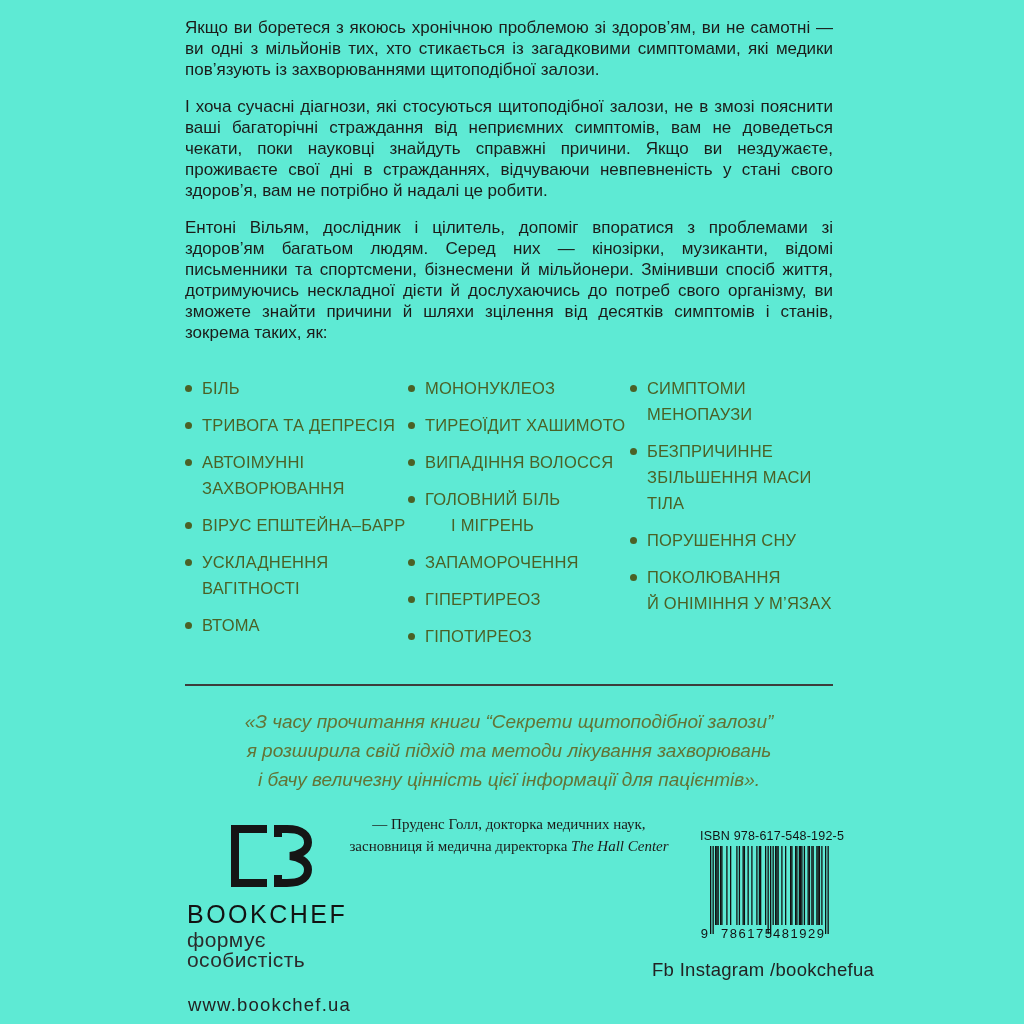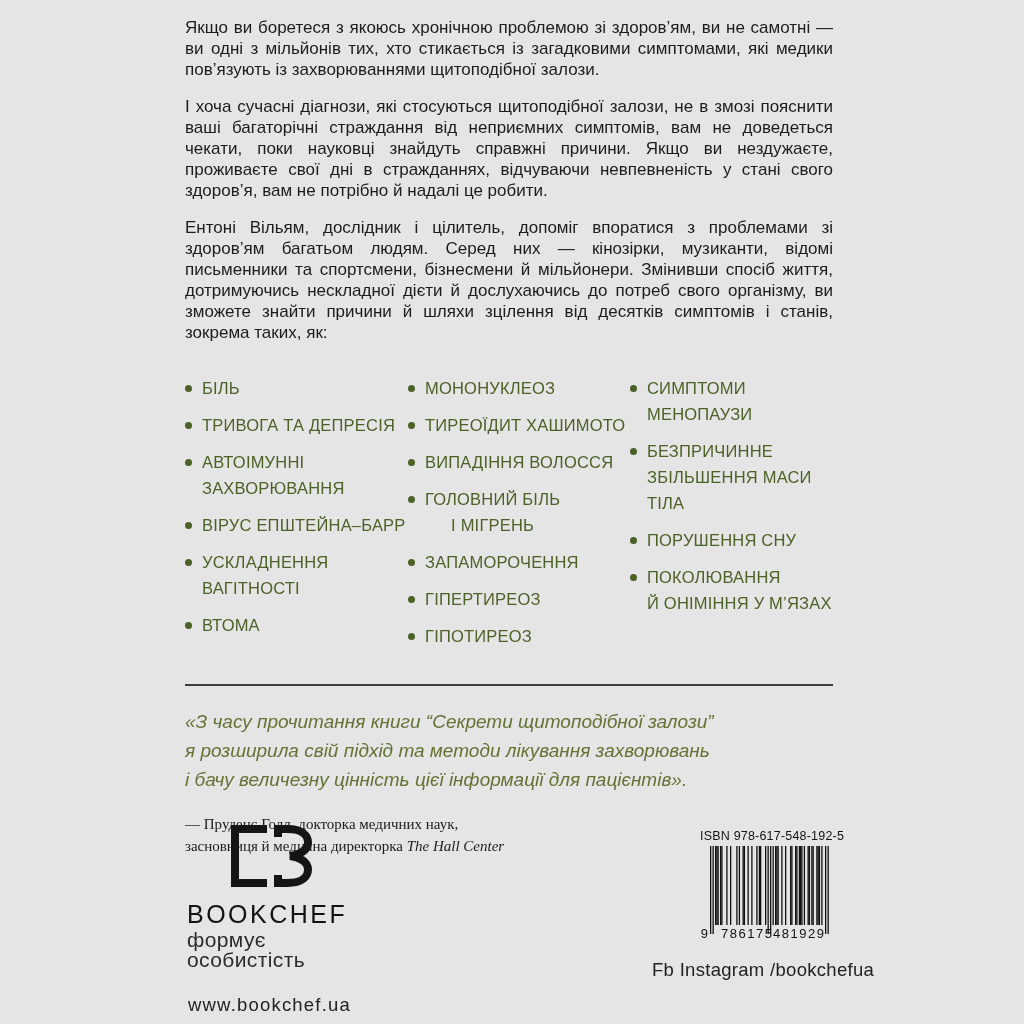--- a/index.html
+++ b/index.html
@@ -6,21 +6,21 @@
   html, body { background: #ffffff; }
   body {
     font-family: "Liberation Sans", "DejaVu Sans", sans-serif;
     color: #1d1d1b;
     width: 1024px;
   }
   .page {
     position: relative;
     width: 1024px;
     height: 1024px;
-    background: #e5e5e5;
+    background: #5eead4;
     overflow: hidden;
   }
   .content {
     position: absolute;
     left: 185px;
     top: 17px;
     width: 648px;
   }
   .body-p {
     font-size: 17px;
@@ -58,21 +58,21 @@
   }
   .sym-text { white-space: pre-line; }
 
   .divider {
     border: none;
     border-top: 2px solid #3d3d3b;
     margin: 24px 0 0 0;
     width: 100%;
   }
 
-  .quote { margin-top: 21px; }
+  .quote { margin-top: 21px; text-align: center; }
   .quote-text {
     font-style: italic;
     color: #637335;
     font-size: 19px;
     line-height: 29px;
     white-space: pre-line;
   }
   .attribution {
     margin-top: 19px;
     font-size: 15px;

